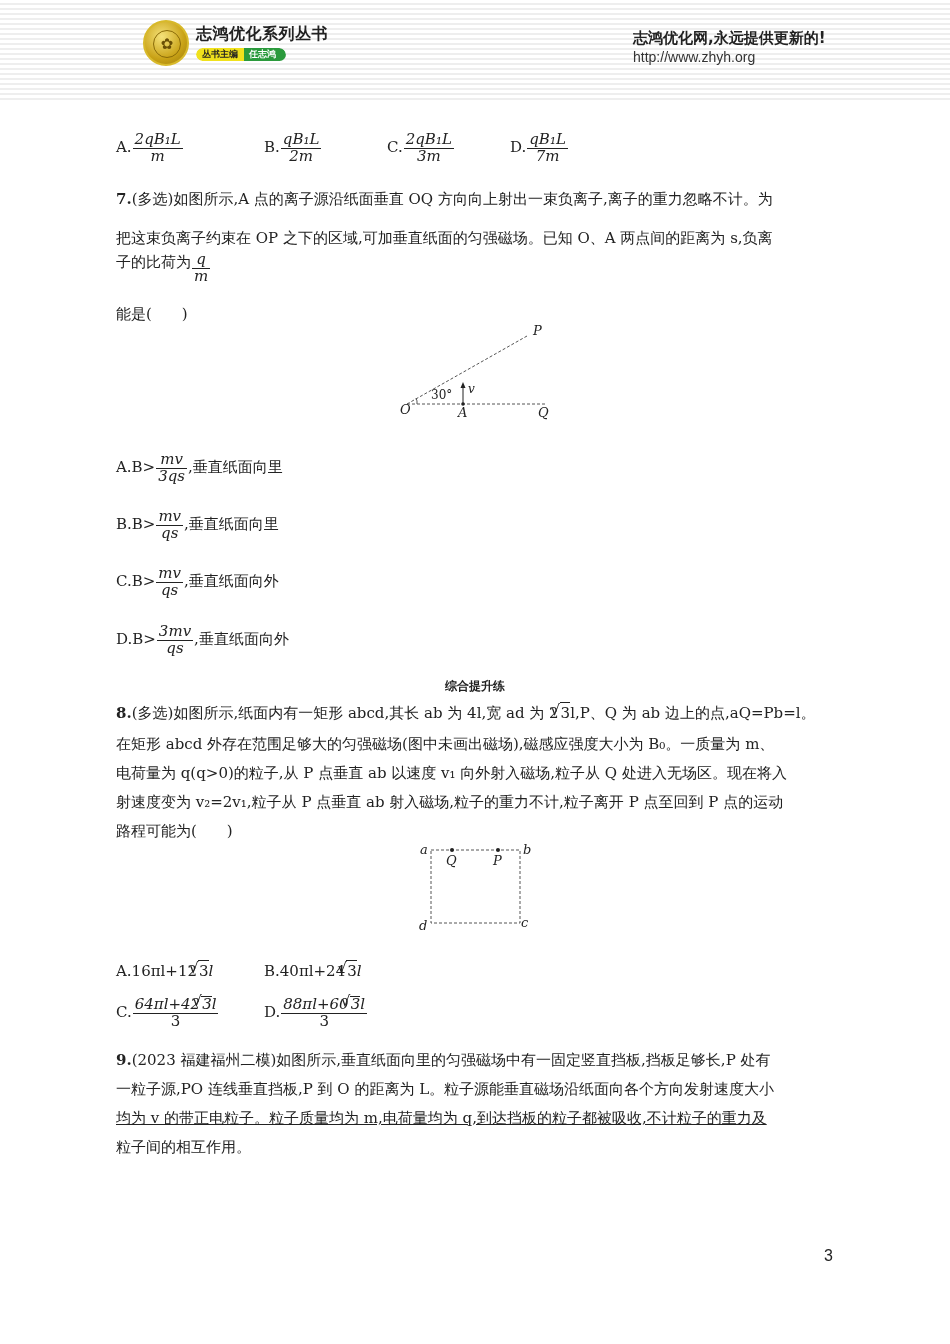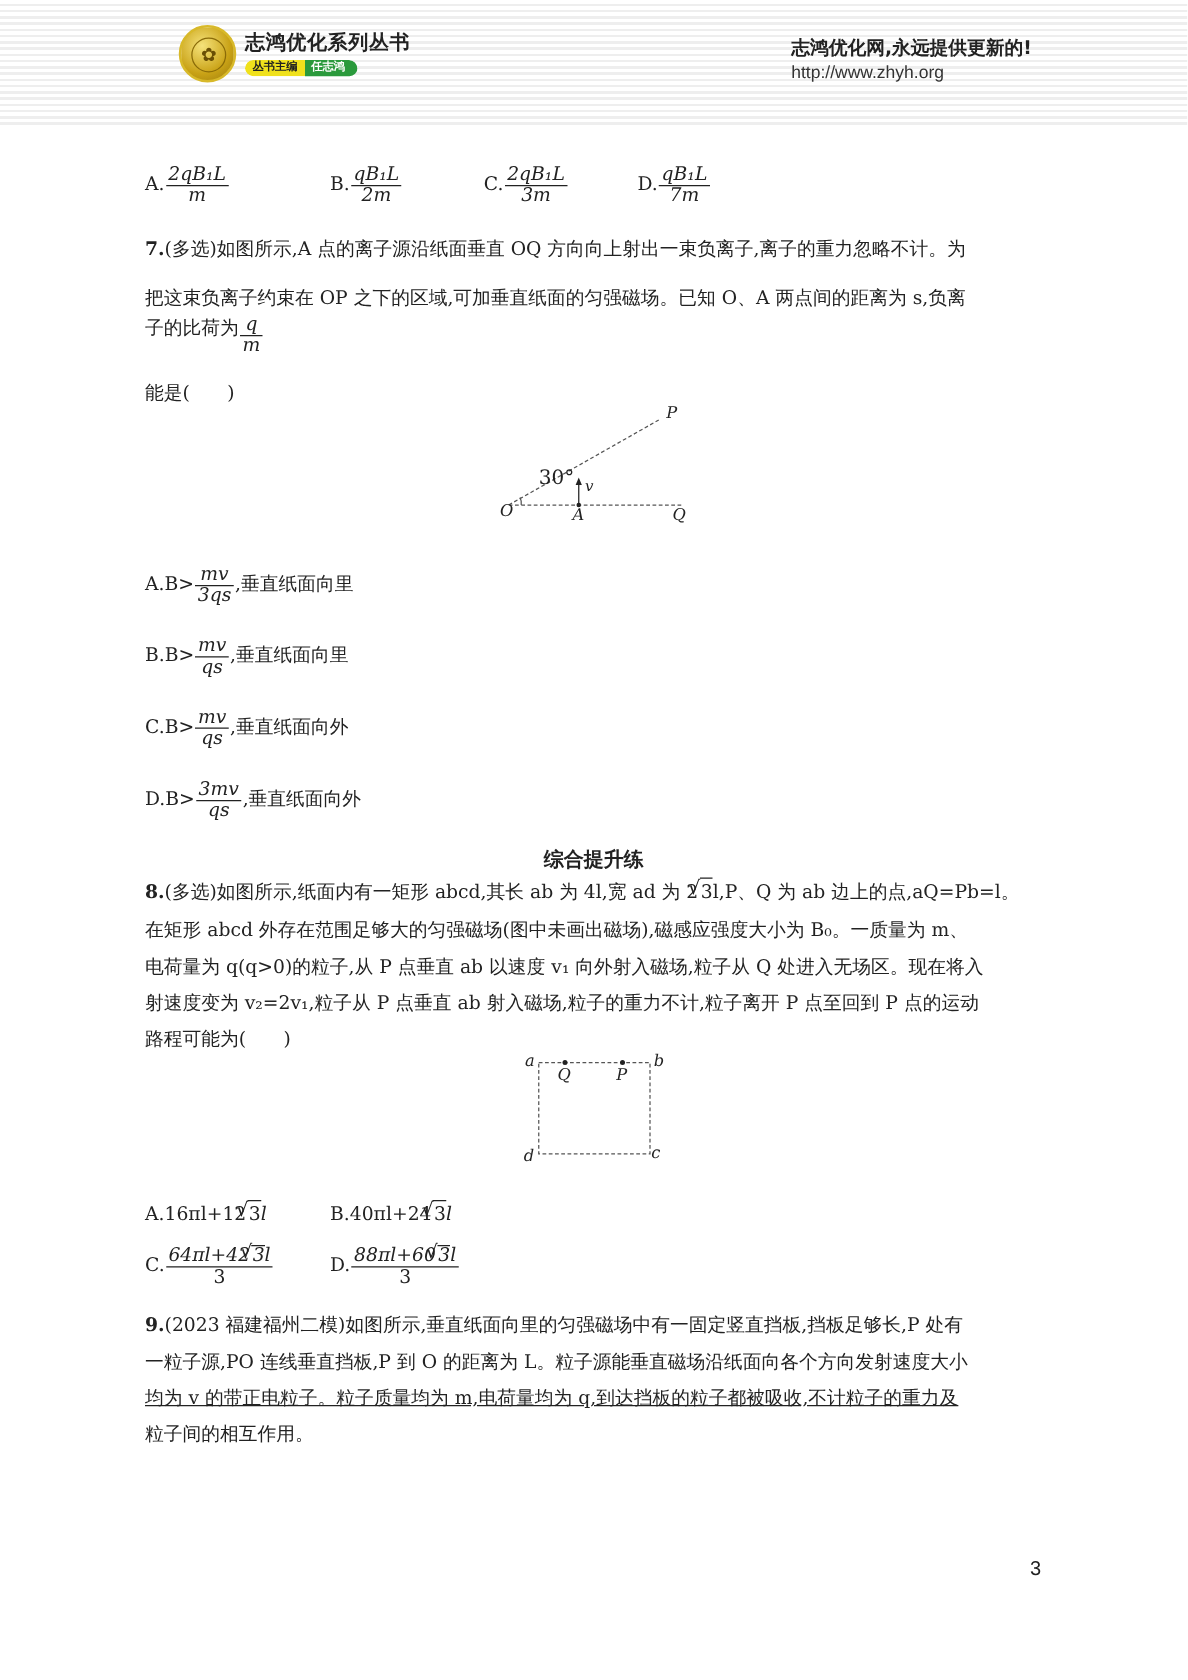--- a/index.html
+++ b/index.html
@@ -27,21 +27,21 @@
   .abs { position: absolute; }
   .line { position: absolute; left: 116px; font-size: 15px; line-height: 20px; white-space: nowrap; }
   i.v { font-style: italic; }
   b.n { font-weight: bold; }
   .frac { display: inline-block; vertical-align: middle; text-align: center; line-height: 1.05; margin: 0 1px; }
   .frac .num { display:block; border-bottom: 1px solid #222; padding: 0 2px; font-style: italic; }
   .frac .den { display:block; padding: 0 2px; font-style: italic; }
   .sqrt { display:inline-block; border-top:1px solid #222; padding-left:1px; margin-left:1px; position:relative; }
   .sqrt::before { content:"√"; position:absolute; left:-9px; top:-3px; font-style:normal; }
   .section-title { position:absolute; left: 0; width: 950px; top: 678px; text-align:center;
-    font-family: "DejaVu Sans", sans-serif; font-weight: bold; font-size: 16px; }
+    font-family: "DejaVu Sans", sans-serif; font-weight: bold; font-size: 12px; }
   .page-num { position:absolute; left: 824px; top: 1247px; font-family: "Liberation Sans", sans-serif; font-size: 16px; color:#222; }
   .diag-label { position:absolute; font-style: italic; font-size: 13px; font-family: "DejaVu Serif", serif; }
 </style>
 </head>
 <body>
 
 <div class="header">
   <div class="logo-medal">
       <div class="inner">✿</div>
     </div>
@@ -83,21 +83,21 @@
     <path d="M 22 84 A 10 10 0 0 0 21 78" fill="none" stroke="#555" stroke-width="1"></path>
     <circle cx="68" cy="84" r="1.8" fill="#222"></circle>
     <line x1="68" y1="84" x2="68" y2="66" stroke="#222" stroke-width="1"></line>
     <polygon points="68,62 65.5,68 70.5,68" fill="#222"></polygon>
   </svg>
   <span class="diag-label" style="left:138px; top:3px;">P</span>
   <span class="diag-label" style="left:5px; top:82px;">O</span>
   <span class="diag-label" style="left:63px; top:85px;">A</span>
   <span class="diag-label" style="left:143px; top:85px;">Q</span>
   <span class="diag-label" style="left:73px; top:62px; font-size:12px;">v</span>
-  <span class="diag-label" style="left:36px; top:52px; font-style:normal; font-size:16px;">30°</span>
+  <span class="diag-label" style="left:36px; top:68px; font-style:normal; font-size:12px;">30°</span>
 </div>
 
 <div class="line" style="top:452px; line-height:18px;">
   <span>A.B&gt;</span><span class="frac"><span class="num">mv</span><span class="den">3qs</span></span><span>,垂直纸面向里</span>
 </div>
 <div class="line" style="top:509px; line-height:18px;">
   <span>B.B&gt;</span><span class="frac"><span class="num">mv</span><span class="den">qs</span></span><span>,垂直纸面向里</span>
 </div>
 <div class="line" style="top:566px; line-height:18px;">
   <span>C.B&gt;</span><span class="frac"><span class="num">mv</span><span class="den">qs</span></span><span>,垂直纸面向外</span>

